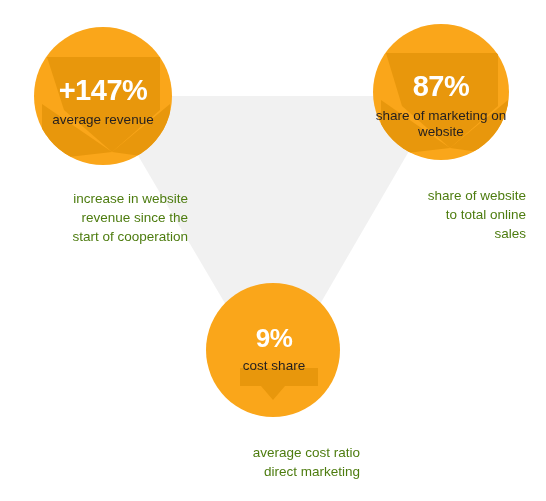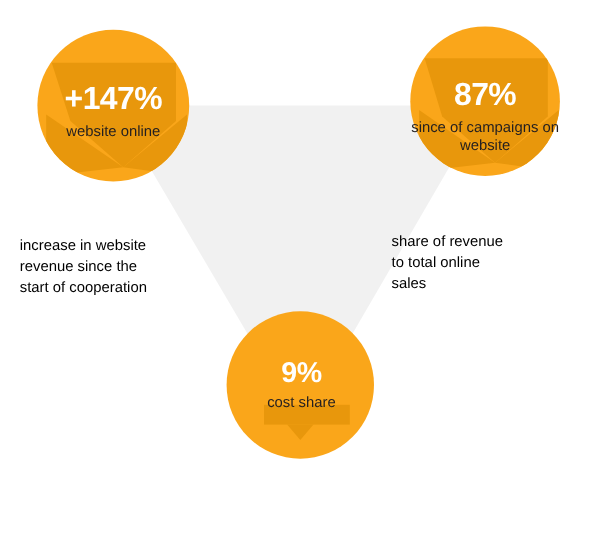--- a/index.html
+++ b/index.html
@@ -54,26 +54,25 @@
     color: #231f20;
     font-size: 13.5px;
     font-weight: normal;
     line-height: 1.18;
     margin-top: 7px;
   }
   .n1 .value, .n2 .value { font-size: 29px; }
   .n3 .value { font-size: 26px; }
   .caption {
     position: absolute;
-    text-align: left;
-    color: #000000;
+    text-align: right;
+    color: #4d7c0f;
     font-size: 13.5px;
     line-height: 1.42;
     white-space: pre-line;
-    margin-top: 24px;
   }
   
   .n1 { left: 34px; top: 76px; width: 138px; }
   .cap1 { left: 18px; top: 189px; width: 170px; }
   
   .n2 { left: 372px; top: 72px; width: 138px; }
   .cap2 { left: 356px; top: 186px; width: 170px; }
   
   .n3 { left: 206px; top: 325px; width: 136px; }
   .cap3 { left: 188px; top: 443px; width: 172px; }
@@ -121,34 +120,36 @@
         <circle cx="273" cy="350" r="67" fill="#FAA61A"></circle>
         <g clip-path="url(#clip-c3)">
           <rect x="240" y="368" width="78" height="18" fill="#E8970C"></rect>
           <polygon points="261,386 285,386 273,400" fill="#E8970C"></polygon>
         </g>
       </g>
     </svg>
 
     <div class="node-text n1">
       <span class="value">+147%</span>
-      <span class="node-label">website online</span>
+      <span class="node-label">average revenue</span>
     </div>
     <div class="caption cap1">increase in website
 revenue since the
 start of cooperation</div>
 
     <div class="node-text n2">
       <span class="value">87%</span>
-      <span class="node-label">since of campaigns
+      <span class="node-label">share of marketing
 on website</span>
     </div>
-    <div class="caption cap2">share of revenue
+    <div class="caption cap2">share of website
 to total online
 sales</div>
 
     <div class="node-text n3">
       <span class="value">9%</span>
       <span class="node-label">cost share</span>
     </div>
+    <div class="caption cap3">average cost ratio
+direct marketing</div>
 
   </div>
 </div>
 
 </body></html>

